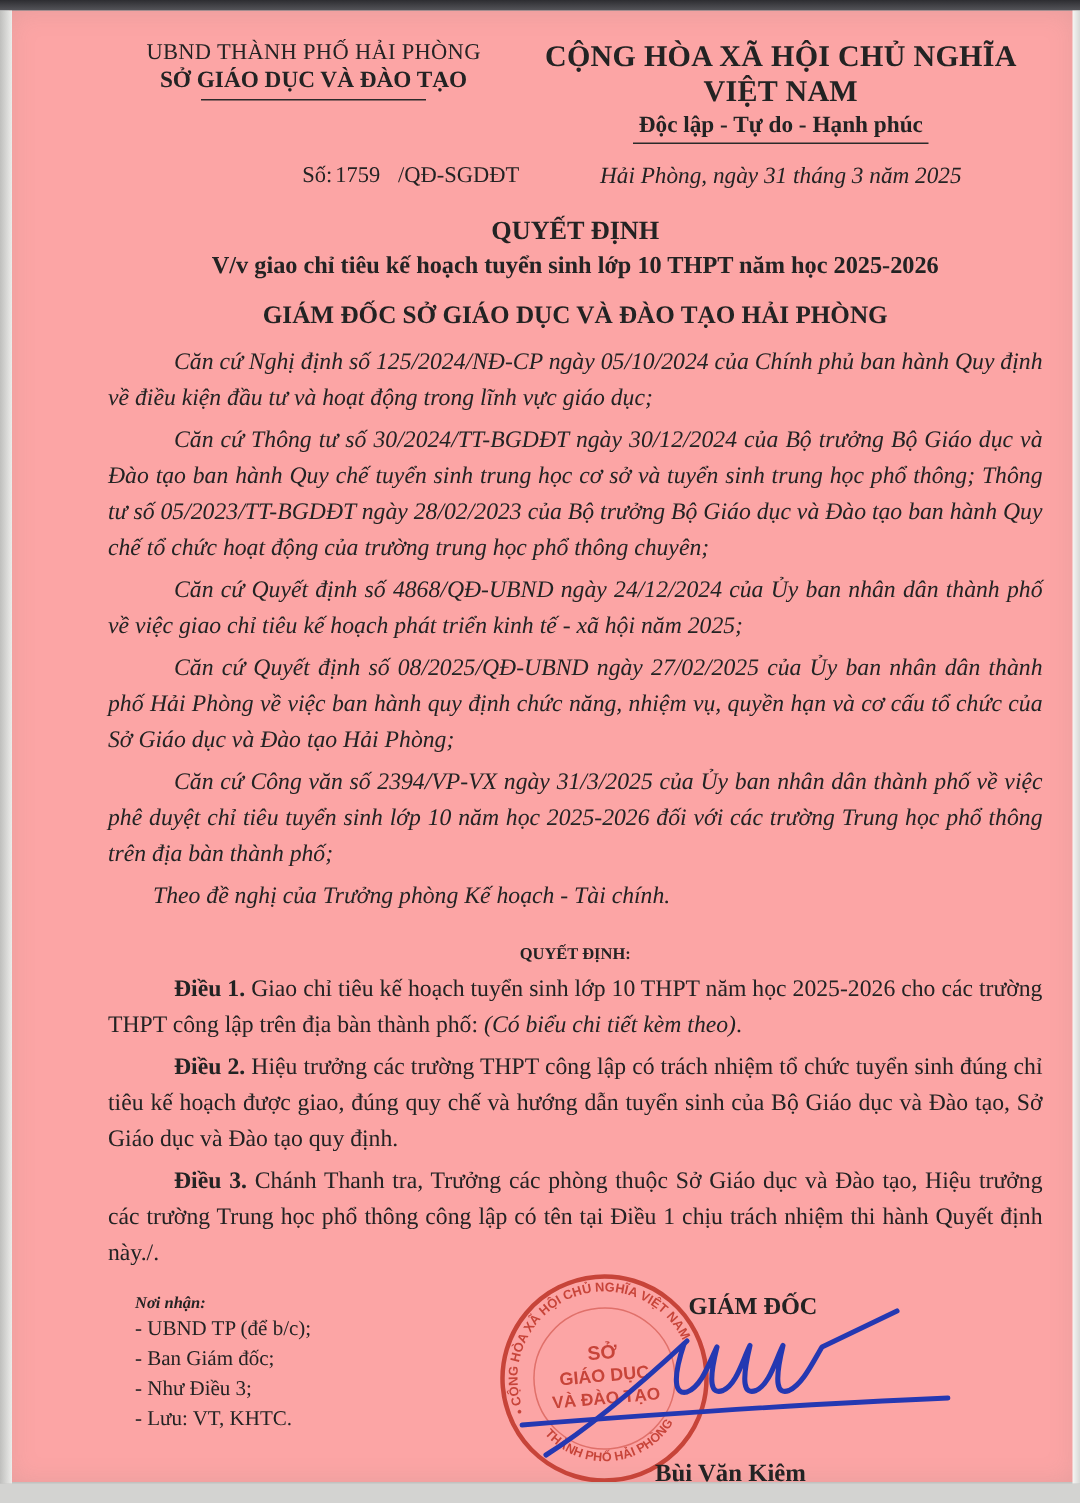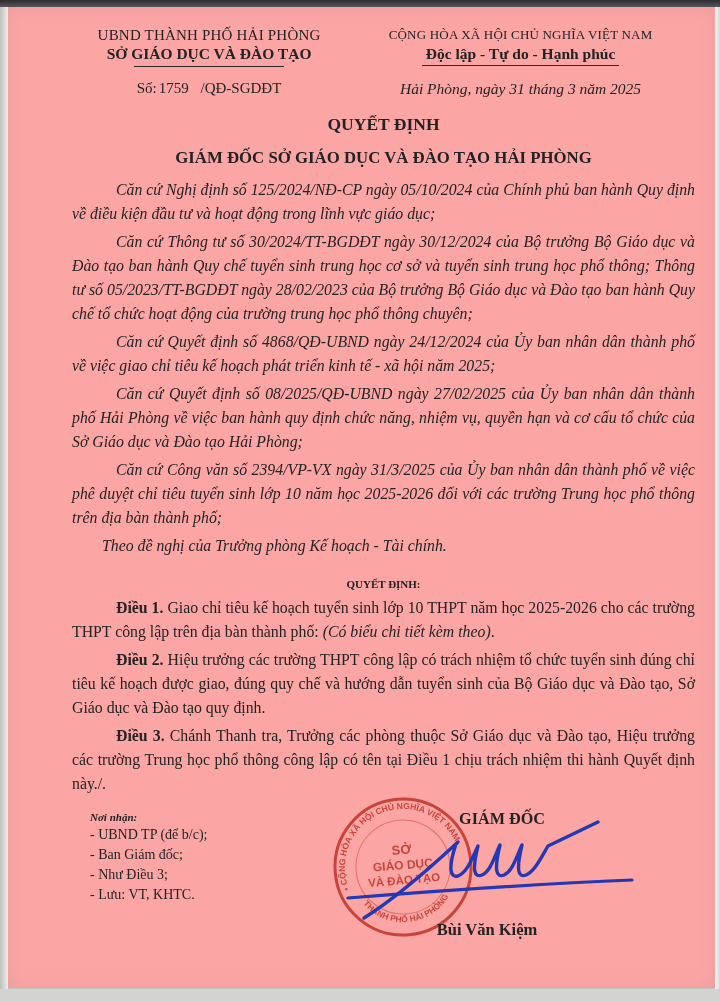--- a/index.html
+++ b/index.html
@@ -20,26 +20,26 @@
     box-shadow:inset 0 0 18px rgba(120,120,118,.18);
   }
   .content{position:absolute;top:20px;left:66px;right:22px;}
 
   
   .hdr-row{display:flex;}
   .hdr-left{width:44%;text-align:center;}
   .hdr-right{width:56%;text-align:center;}
   .hdr-line1{font-size:15px;letter-spacing:.2px;}
   .hdr-left .hdr-line2{font-size:15.5px;font-weight:bold;margin-top:1px;}
-  .hdr-right .hdr-line1{font-weight:normal;font-size:13px;}
+  .hdr-right .hdr-line1{font-weight:bold;font-size:20px;}
   .hdr-underline{width:150px;border-bottom:1.6px solid #2a2a2a;margin:3px auto 0;}
   .hdr-right .hdr-line2{font-weight:bold;font-size:15.5px;margin-top:2px;display:inline-block;border-bottom:1.6px solid #2a2a2a;padding:0 4px 2px;}
 
   .meta-row{display:flex;margin-top:13px;}
-  .meta-left{width:44%;text-align:center;font-size:15px;}
+  .meta-left{width:44%;text-align:right;font-size:15px;}
   .meta-left .num-val{margin-left:2px;}
   .meta-left .num-suffix{margin-left:8px;}
   .meta-right{width:56%;text-align:center;font-size:15.5px;font-style:italic;}
 
   
   .title-block{text-align:center;margin-top:14px;line-height:1.42;}
   .title-main{font-size:17.5px;font-weight:bold;}
   .title-sub{font-size:16.2px;font-weight:bold;}
   .u-part{border-bottom:1.8px solid #2a2a2a;padding-bottom:1px;}
   .authority{text-align:center;font-size:16.8px;font-weight:bold;margin-top:11px;}
@@ -87,20 +87,21 @@
       <div class="meta-row">
         <div class="meta-left">
           <span class="num-label">Số:</span><span class="num-val">1759</span>
           <span class="num-suffix">/QĐ-SGDĐT</span>
         </div>
         <div class="meta-right">Hải Phòng, ngày 31 tháng 3 năm 2025</div>
       </div>
 
       <div class="title-block">
         <div class="title-main">QUYẾT ĐỊNH</div>
+        <div class="title-sub">V/v giao chỉ tiêu kế hoạch tuyển sinh lớp 10 THPT năm học 2025-2026</div>
       </div>
 
       <div class="authority">GIÁM ĐỐC SỞ GIÁO DỤC VÀ ĐÀO TẠO HẢI PHÒNG</div>
 
       <div class="preamble">
         <p class="doc it">Căn cứ Nghị định số 125/2024/NĐ-CP ngày 05/10/2024 của Chính phủ ban hành Quy định về điều kiện đầu tư và hoạt động trong lĩnh vực giáo dục;</p>
         <p class="doc it">Căn cứ Thông tư số 30/2024/TT-BGDĐT ngày 30/12/2024 của Bộ trưởng Bộ Giáo dục và Đào tạo ban hành Quy chế tuyển sinh trung học cơ sở và tuyển sinh trung học phổ thông; Thông tư số 05/2023/TT-BGDĐT ngày 28/02/2023 của Bộ trưởng Bộ Giáo dục và Đào tạo ban hành Quy chế tổ chức hoạt động của trường trung học phổ thông chuyên;</p>
         <p class="doc it">Căn cứ Quyết định số 4868/QĐ-UBND ngày 24/12/2024 của Ủy ban nhân dân thành phố về việc giao chỉ tiêu kế hoạch phát triển kinh tế - xã hội năm 2025;</p>
         <p class="doc it">Căn cứ Quyết định số 08/2025/QĐ-UBND ngày 27/02/2025 của Ủy ban nhân dân thành phố Hải Phòng về việc ban hành quy định chức năng, nhiệm vụ, quyền hạn và cơ cấu tổ chức của Sở Giáo dục và Đào tạo Hải Phòng;</p>
         <p class="doc it">Căn cứ Công văn số 2394/VP-VX ngày 31/3/2025 của Ủy ban nhân dân thành phố về việc phê duyệt chỉ tiêu tuyển sinh lớp 10 năm học 2025-2026 đối với các trường Trung học phổ thông trên địa bàn thành phố;</p>

